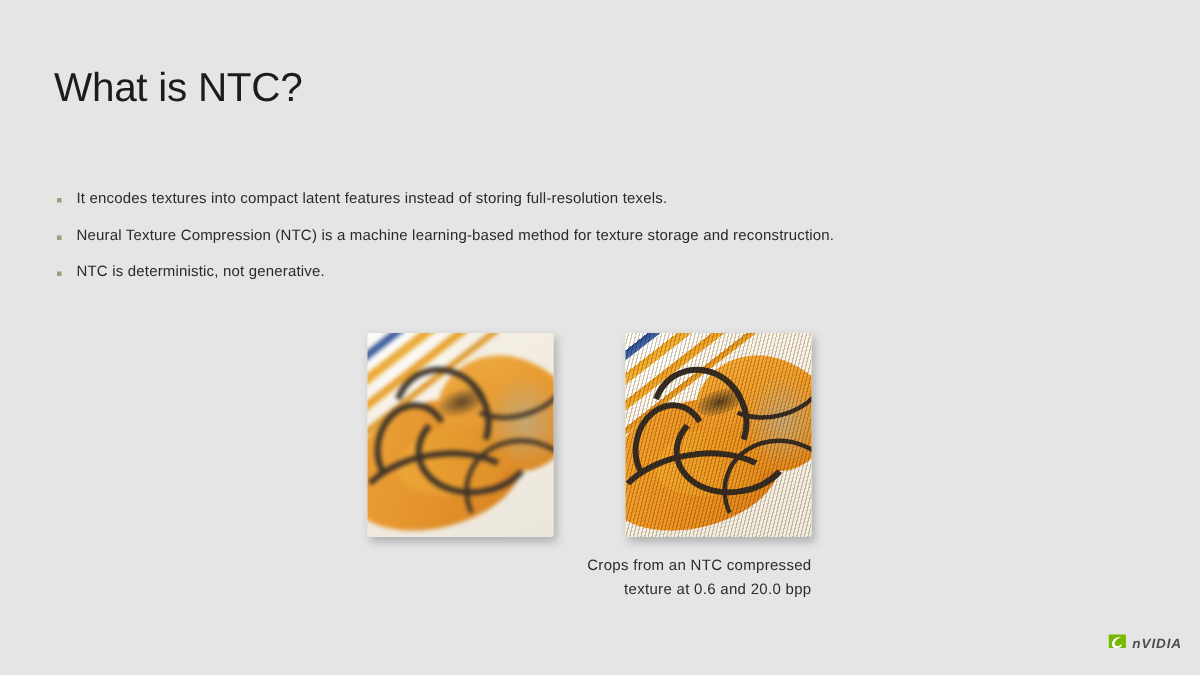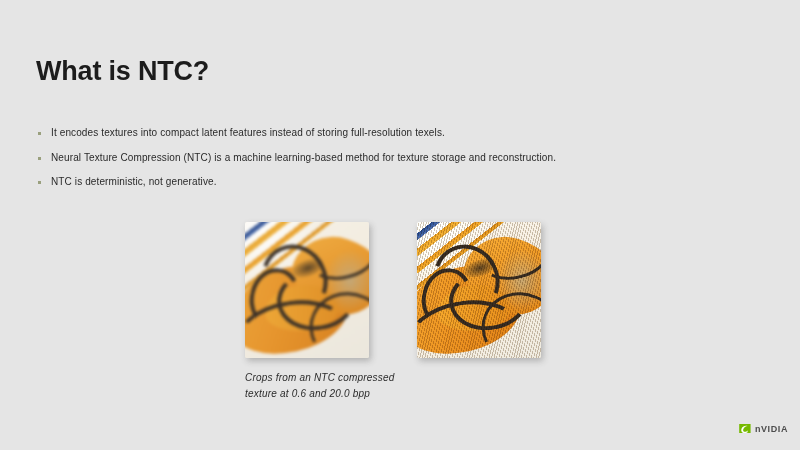--- a/index.html
+++ b/index.html
@@ -14,23 +14,23 @@
     background: #e5e5e5;
     overflow: hidden;
     font-family: "Liberation Sans", sans-serif;
     -webkit-font-smoothing: antialiased;
   }
 
   
   .slide-title {
     position: absolute;
     left: 36px;
-    top: 56px;
+    top: 43px;
     font-size: 27px;
-    font-weight: 700;
+    font-weight: 400;
     letter-spacing: -0.2px;
     color: #1c1c1c;
     white-space: nowrap;
   }
 
   
   .bullets {
     position: absolute;
     left: 38px;
     top: 126px;
@@ -226,36 +226,36 @@
   .crop.right .striations { opacity: 1; }
 
   .tex-wrap { position: absolute; inset: 0; }
 
   
   .caption {
     position: absolute;
     left: 245px;
     top: 370px;
     width: 296px;
-    text-align: left;
+    text-align: right;
     font-size: 10px;
     line-height: 16px;
-    font-style: italic;
     color: #2b2b2b;
     letter-spacing: 0.2px;
   }
 
   
   .nvlogo {
     position: absolute;
     right: 12px;
     bottom: 12px;
     display: flex;
     align-items: center;
     gap: 3px;
+    font-style: italic;
   }
   .nvlogo .eye { display: block; }
   .nvlogo .word {
     font-size: 9px;
     font-weight: 700;
     letter-spacing: 0.6px;
     color: #4d4d4d;
     line-height: 1;
   }
 </style>

